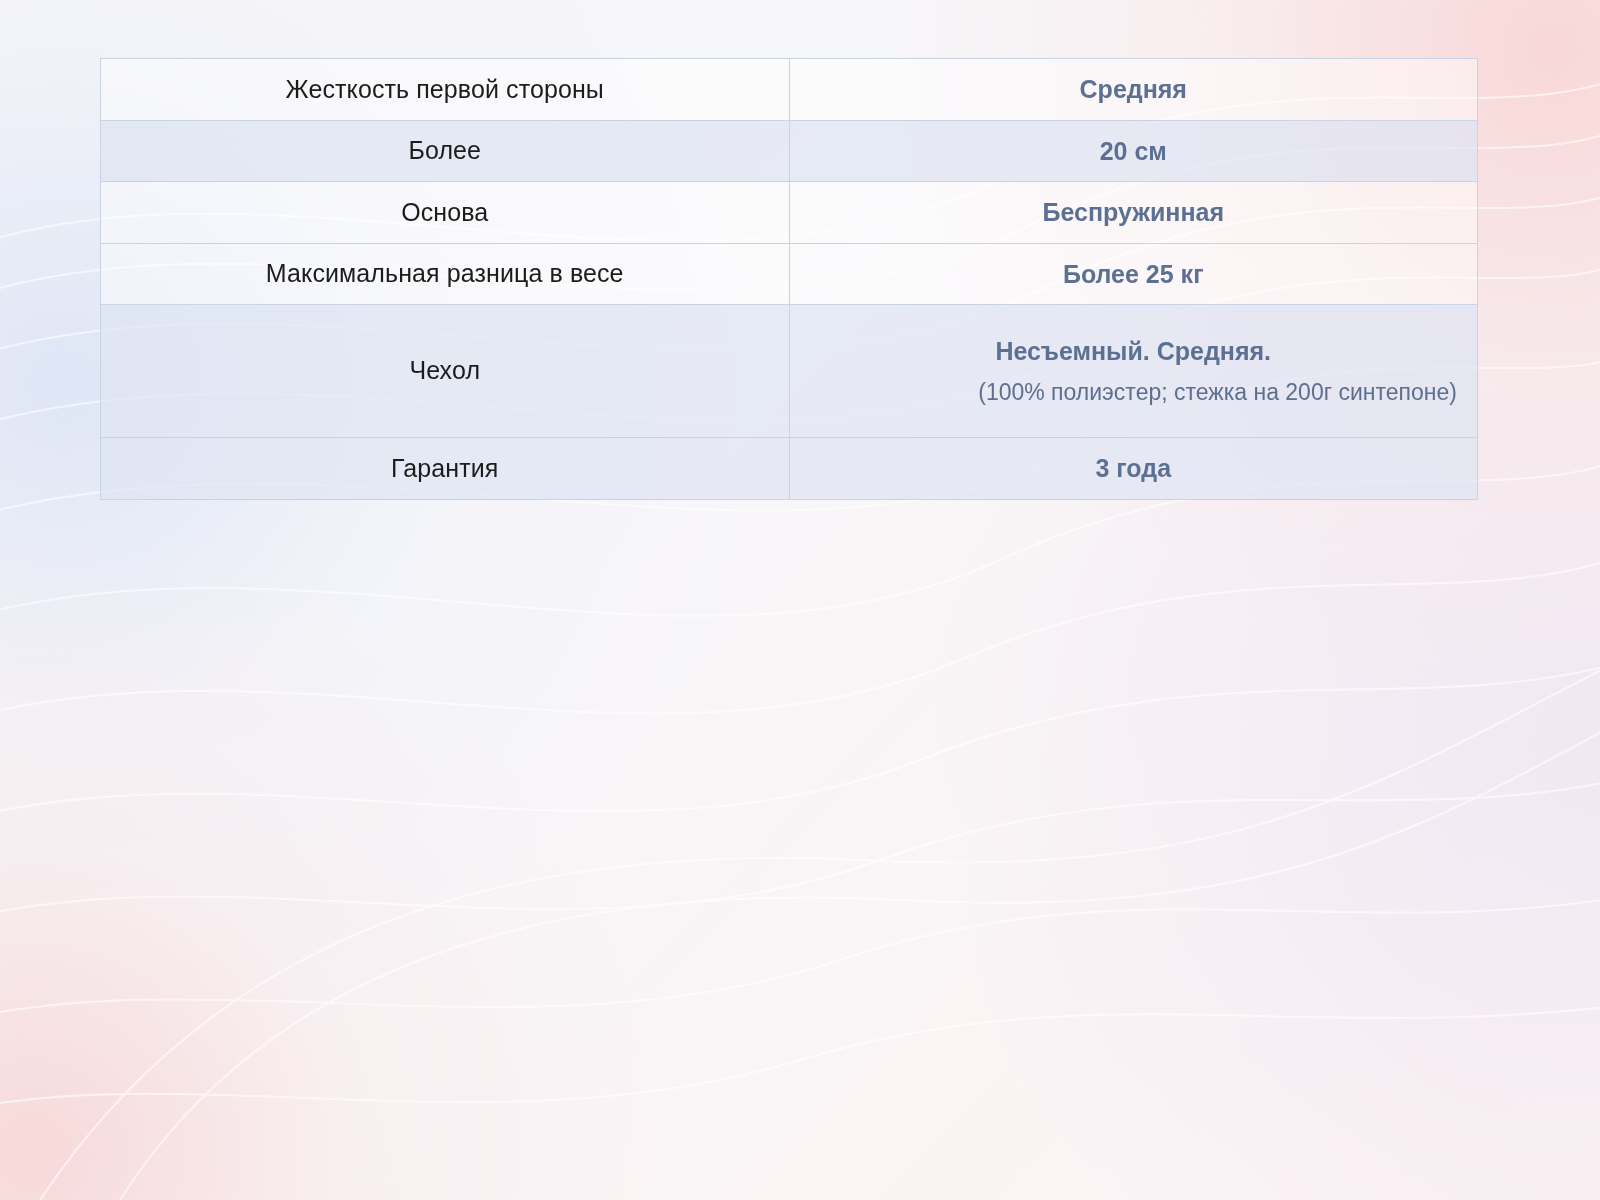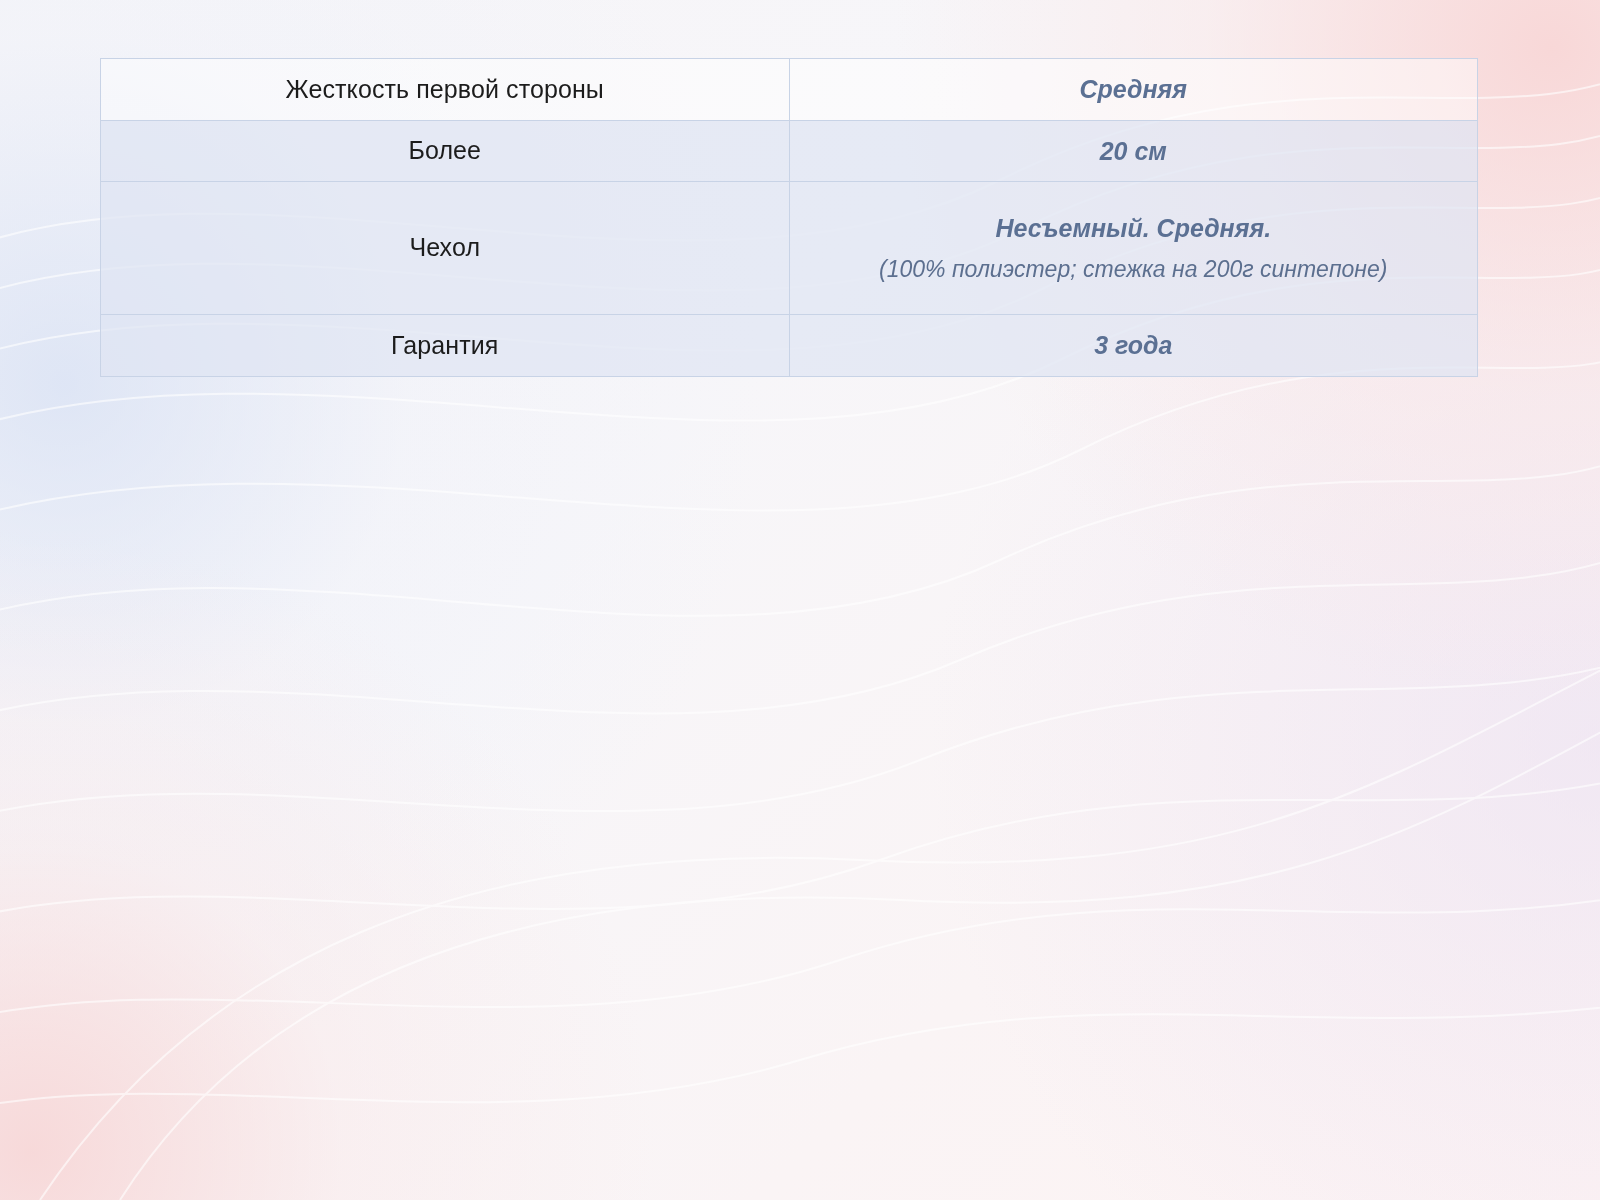--- a/index.html
+++ b/index.html
@@ -60,35 +60,35 @@
     font-weight: 400;
     letter-spacing: 0.1px;
     line-height: 1.25;
   }
   td.value {
     width: 50%;
     font-size: 25px;
     color: #5b7093;
     font-weight: 700;
     line-height: 1.3;
-    font-style: italic;
   }
   tr.row-odd td {
     background: rgba(255,255,255,0.46);
   }
   tr.row-even td {
     background: rgba(223,229,242,0.72);
   }
   td.value .sub {
     display: block;
     font-size: 23px;
     font-weight: 400;
     color: #5c6f8f;
     margin-top: 10px;
     line-height: 1.25;
+    text-align: right;
   }
   tr.tall td { height: 104px; }
 </style>
 </head>
 <body>
 
 <div class="page">
 
   <svg class="swirls" viewBox="0 0 1600 1200" preserveAspectRatio="none">
     <g fill="none" stroke="#ffffff" stroke-width="2" opacity="0.75">
@@ -112,20 +112,28 @@
     <table class="spec-table">
       <tbody>
         <tr class="row-odd">
           <td class="label">Жесткость первой стороны</td>
           <td class="value">Средняя</td>
         </tr>
         <tr class="row-even">
           <td class="label">Более</td>
           <td class="value">20 см</td>
         </tr>
+        <tr class="row-odd">
+          <td class="label">Основа</td>
+          <td class="value">Беспружинная</td>
+        </tr>
+        <tr class="row-odd">
+          <td class="label">Максимальная разница в весе</td>
+          <td class="value">Более 25 кг</td>
+        </tr>
         <tr class="row-even tall">
           <td class="label">Чехол</td>
           <td class="value">
             <span>Несъемный. Средняя.</span>
             <span class="sub">(100% полиэстер; стежка на 200г синтепоне)</span>
           </td>
         </tr>
         <tr class="row-even">
           <td class="label">Гарантия</td>
           <td class="value">3 года</td>

